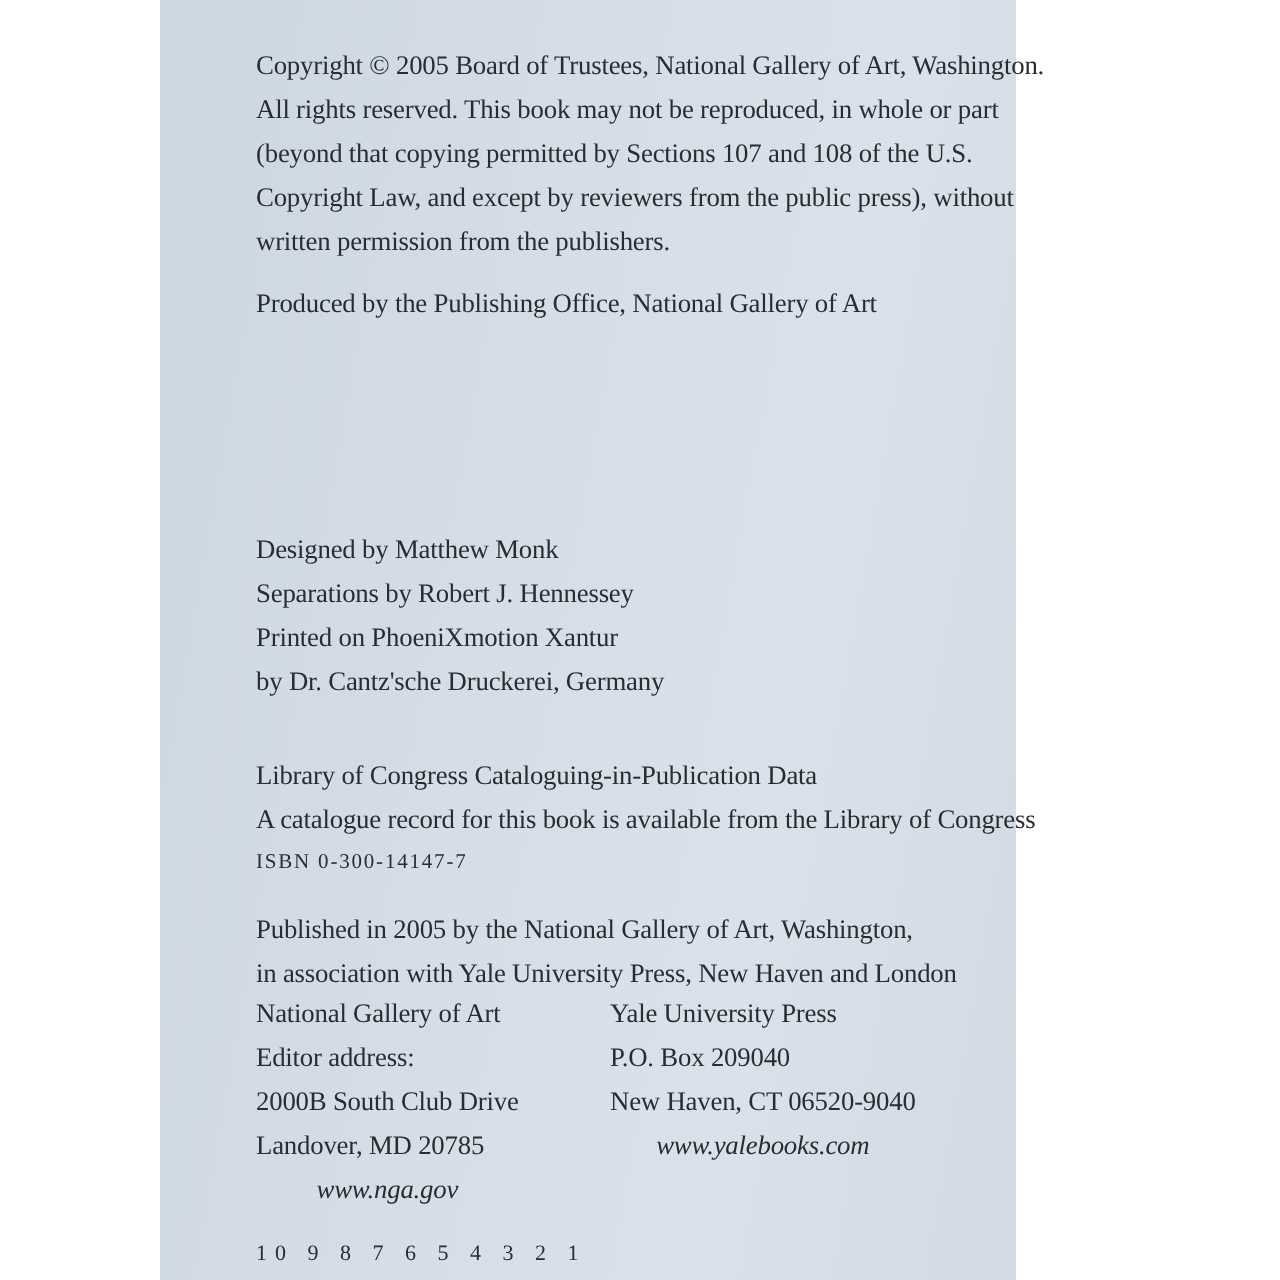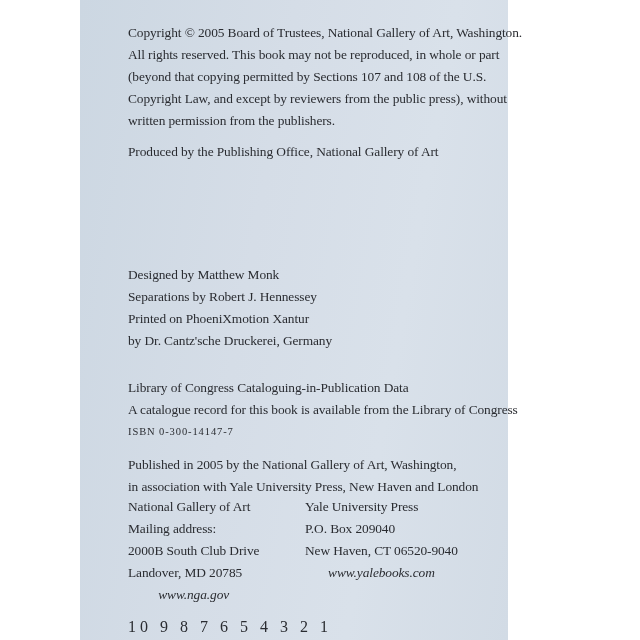--- a/index.html
+++ b/index.html
@@ -34,21 +34,21 @@
     }
     .sc {
       font-size: 10.5px;
       letter-spacing: 0.9px;
     }
     .it {
       font-style: italic;
       text-align: center;
     }
     .numline {
-      font-size: 16px;
+      font-size: 11px;
       letter-spacing: 4px;
     }
   </style>
 </head>
 <body>
 
 <div class="page">
 
   <div class="block" style="top:22px;">
     <span class="line">Copyright © 2005 Board of Trustees, National Gallery of Art, Washington.</span>
@@ -76,21 +76,21 @@
     <span class="line sc">ISBN 0-300-14147-7</span>
   </div>
 
   <div class="block" style="top:454px;">
     <span class="line">Published in 2005 by the National Gallery of Art, Washington,</span>
     <span class="line">in association with Yale University Press, New Haven and London</span>
   </div>
 
   <div class="block" style="top:496px;">
     <span class="line">National Gallery of Art</span>
-    <span class="line">Mailing address:</span>
+    <span class="line">Editor address:</span>
     <span class="line">2000B South Club Drive</span>
     <span class="line">Landover, MD 20785</span>
     <span class="line it">www.nga.gov</span>
   </div>
 
   <div class="block" style="top:496px; left:214px;margin-left:11px;">
     <span class="line">Yale University Press</span>
     <span class="line">P.O. Box 209040</span>
     <span class="line">New Haven, CT 06520-9040</span>
     <span class="line it">www.yalebooks.com</span>

